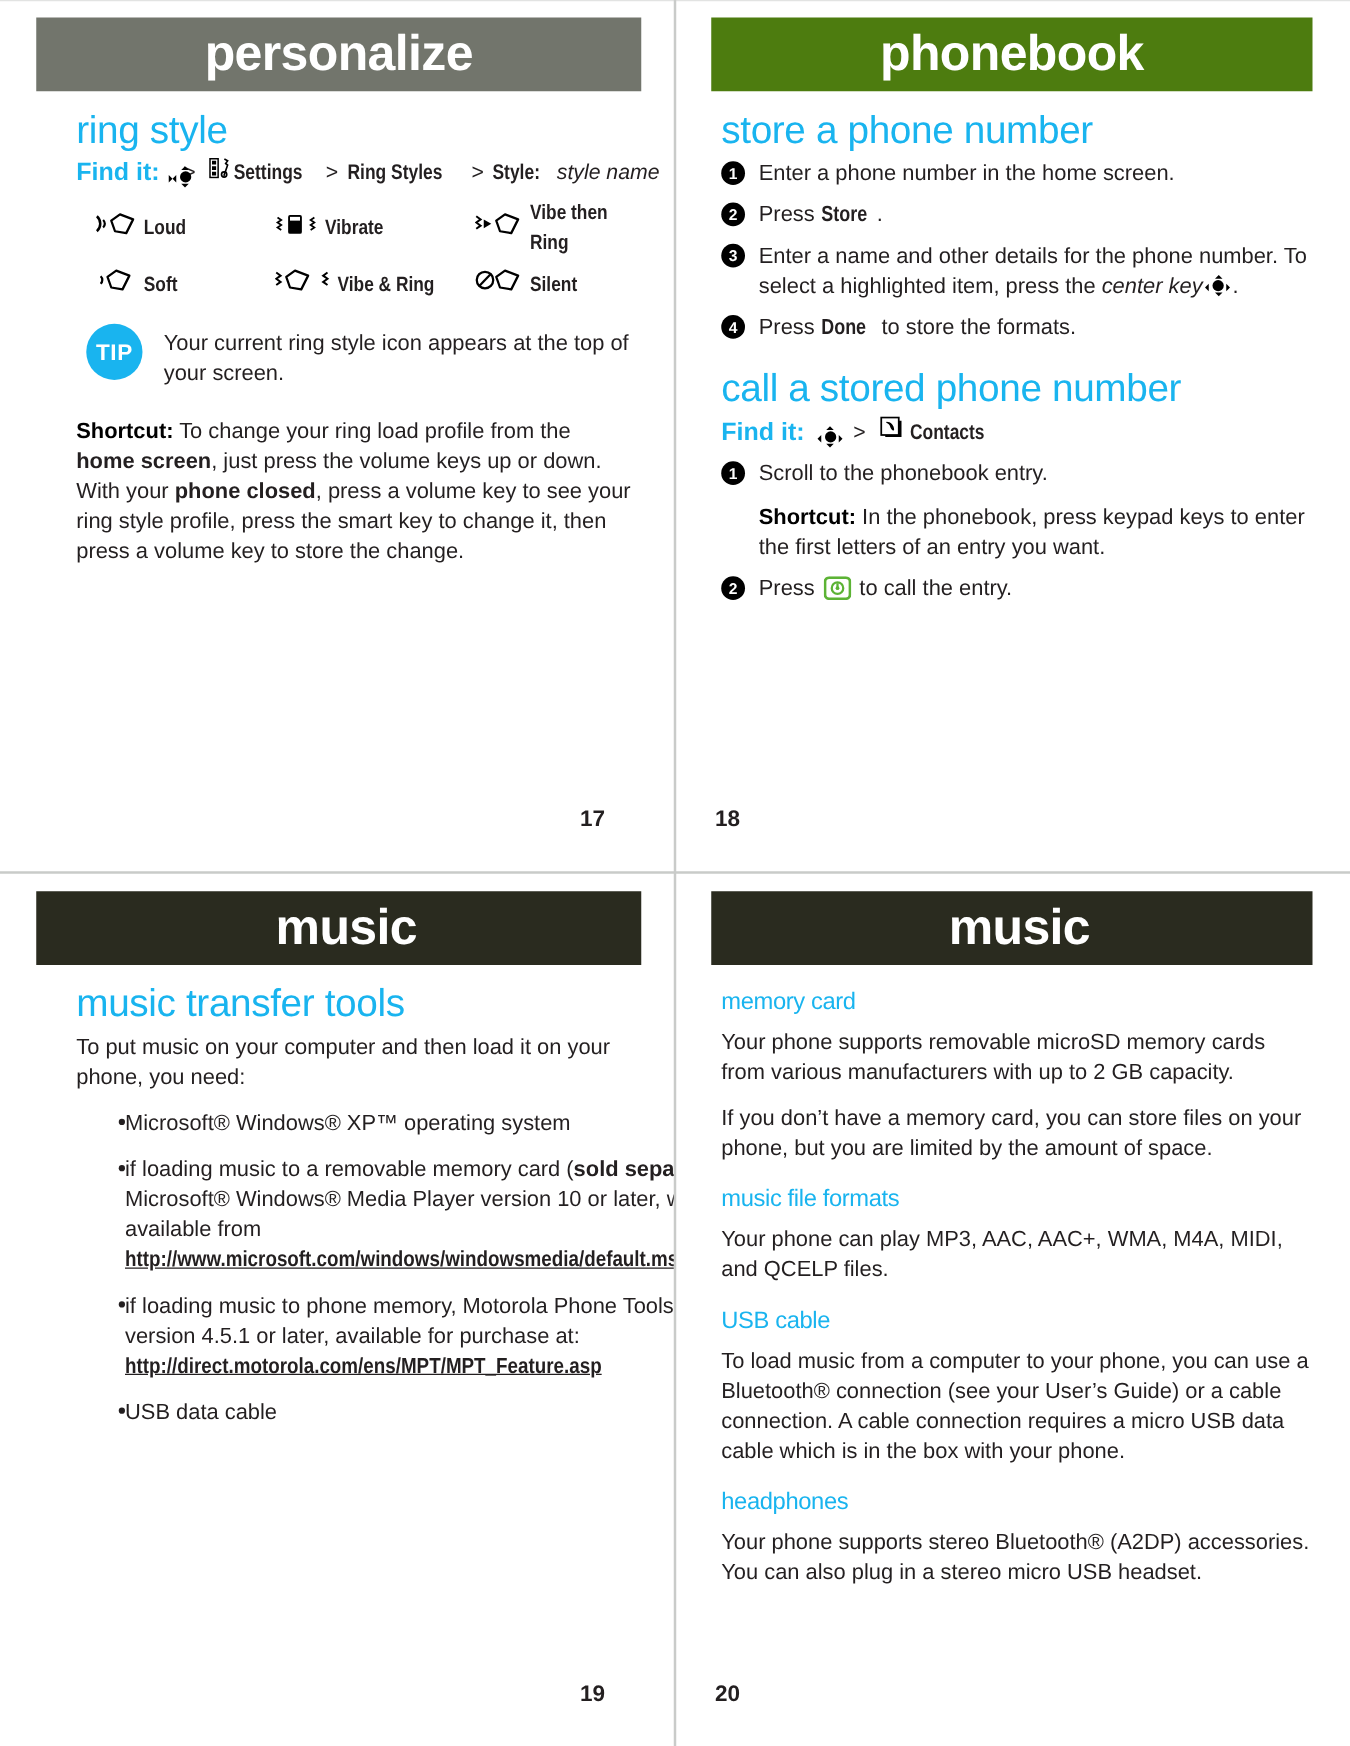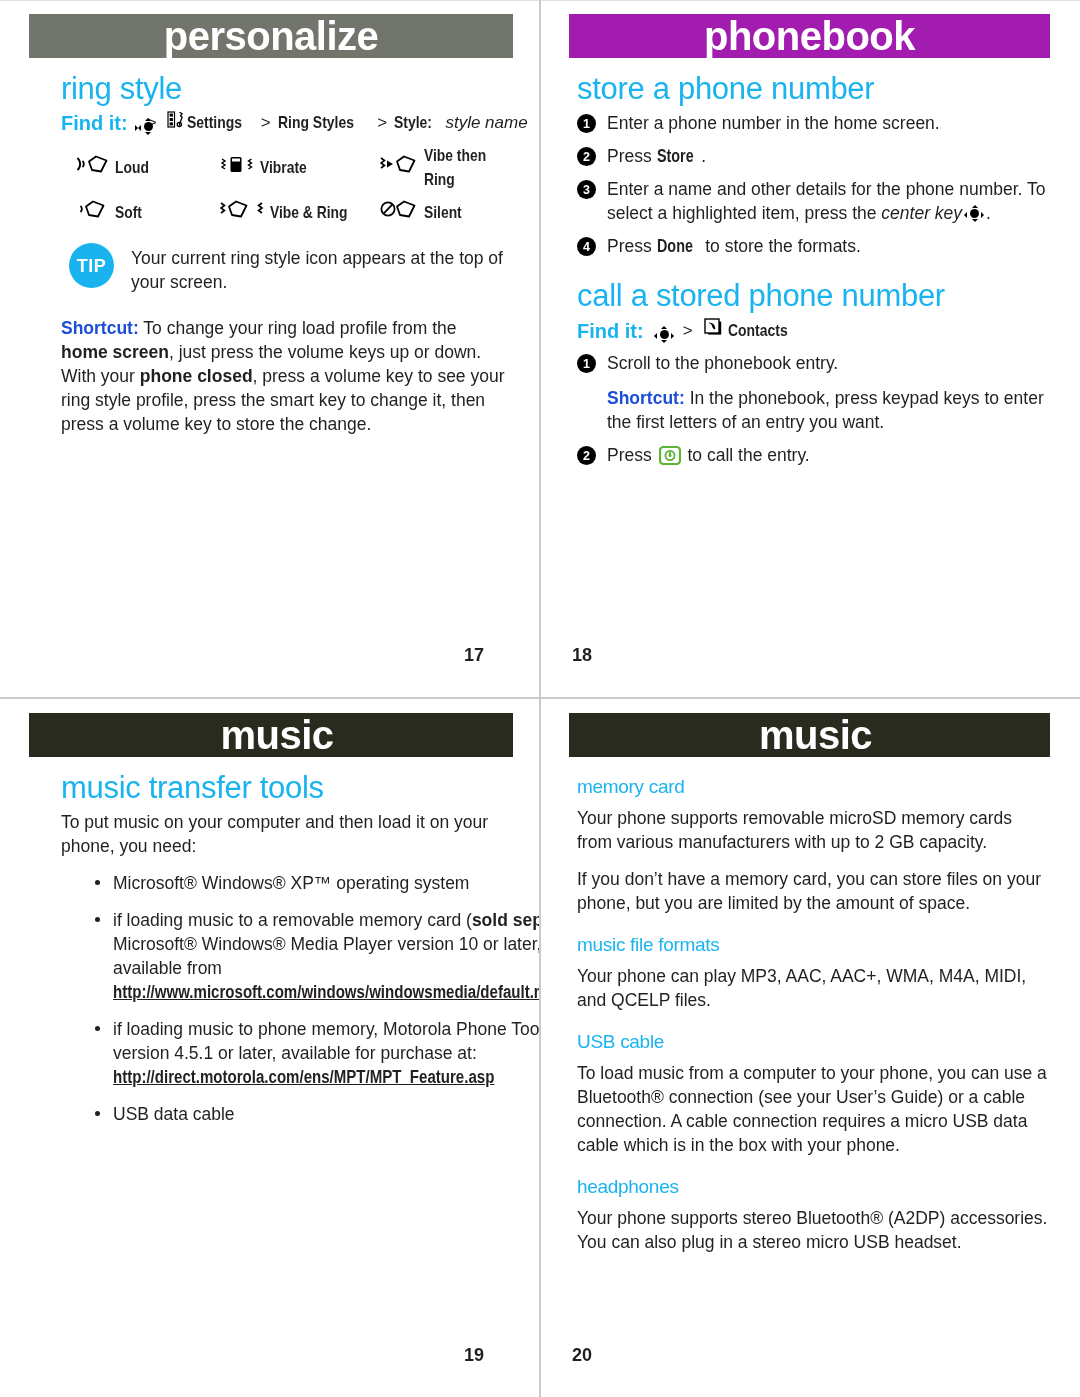--- a/index.html
+++ b/index.html
@@ -19,30 +19,30 @@
 
   .panel{position:absolute;overflow:hidden;}
   .p17{left:0;top:0;width:539px;height:697px;}
   .p18{left:541px;top:0;width:539px;height:697px;}
   .p19{left:0;top:699px;width:539px;height:698px;}
   .p20{left:541px;top:699px;width:539px;height:698px;}
 
   
   .banner{
     position:relative;
-    height:44px;
+    height:59px;
     display:flex;align-items:center;justify-content:center;
     color:#ffffff;
     font-weight:bold;
     font-size:40px;
     letter-spacing:-0.5px;
     box-sizing:border-box;
   }
   .banner.olivegray{background:#72756c;}
-  .banner.lightgray{background:#a21caf;}
+  .banner.lightgray{background:#4d7c0f;}
   .banner.darkolive{background:#2a2b1f;padding-left:12px;}
 
   .banner-wrap{padding-top:14px;}
   .bw-left{padding-left:29px;padding-right:26px;}
   .bw-right{padding-left:28px;padding-right:30px;}
 
   
   .body{
     padding:0 34px 0 61px;
     font-size:17.5px;
@@ -121,21 +121,21 @@
   .tipbox{display:flex;gap:17px;align-items:flex-start;margin:18px 0 0 8px;}
   .tipcircle{
     flex:0 0 auto;
     width:45px;height:45px;border-radius:50%;
     background:#19b4ef;color:#fff;
     display:flex;align-items:center;justify-content:center;
     font-weight:bold;font-size:18px;letter-spacing:0.5px;
   }
   .tiptext{font-size:17.5px;line-height:24px;padding-top:3px;}
 
-  .kw{color:#1d4ed8;font-weight:bold;}
+  .kw{color:#000000;font-weight:bold;}
   b.blk{font-weight:bold;}
 
   
   ol.steps{list-style:none;margin:0;padding:0;}
   ol.steps > li{
     display:flex;align-items:flex-start;gap:11px;
     margin-bottom:9px;font-size:17.5px;line-height:24px;
   }
   .num{
     flex:0 0 auto;
@@ -144,21 +144,21 @@
     font-size:12.5px;font-weight:bold;
     display:flex;align-items:center;justify-content:center;
     margin-top:3px;
   }
   .stepbody{flex:1;}
   .substep{margin-top:11px;}
 
   
   ul.bul{list-style:none;margin:3px 0 0 0;padding:0;}
   ul.bul > li{
-    display:flex;align-items:flex-start;gap:13px;
+    display:flex;align-items:flex-start;gap:0;
     margin-bottom:13px;font-size:17.5px;line-height:24px;
     padding-left:34px;
   }
   ul.bul .dot{flex:0 0 auto;width:5px;height:5px;border-radius:50%;background:#231f20;margin-top:9px;}
   .url{
     font-weight:bold;text-decoration:underline;
     display:inline-block;transform:scaleX(0.86);transform-origin:left center;
   }
 
   

